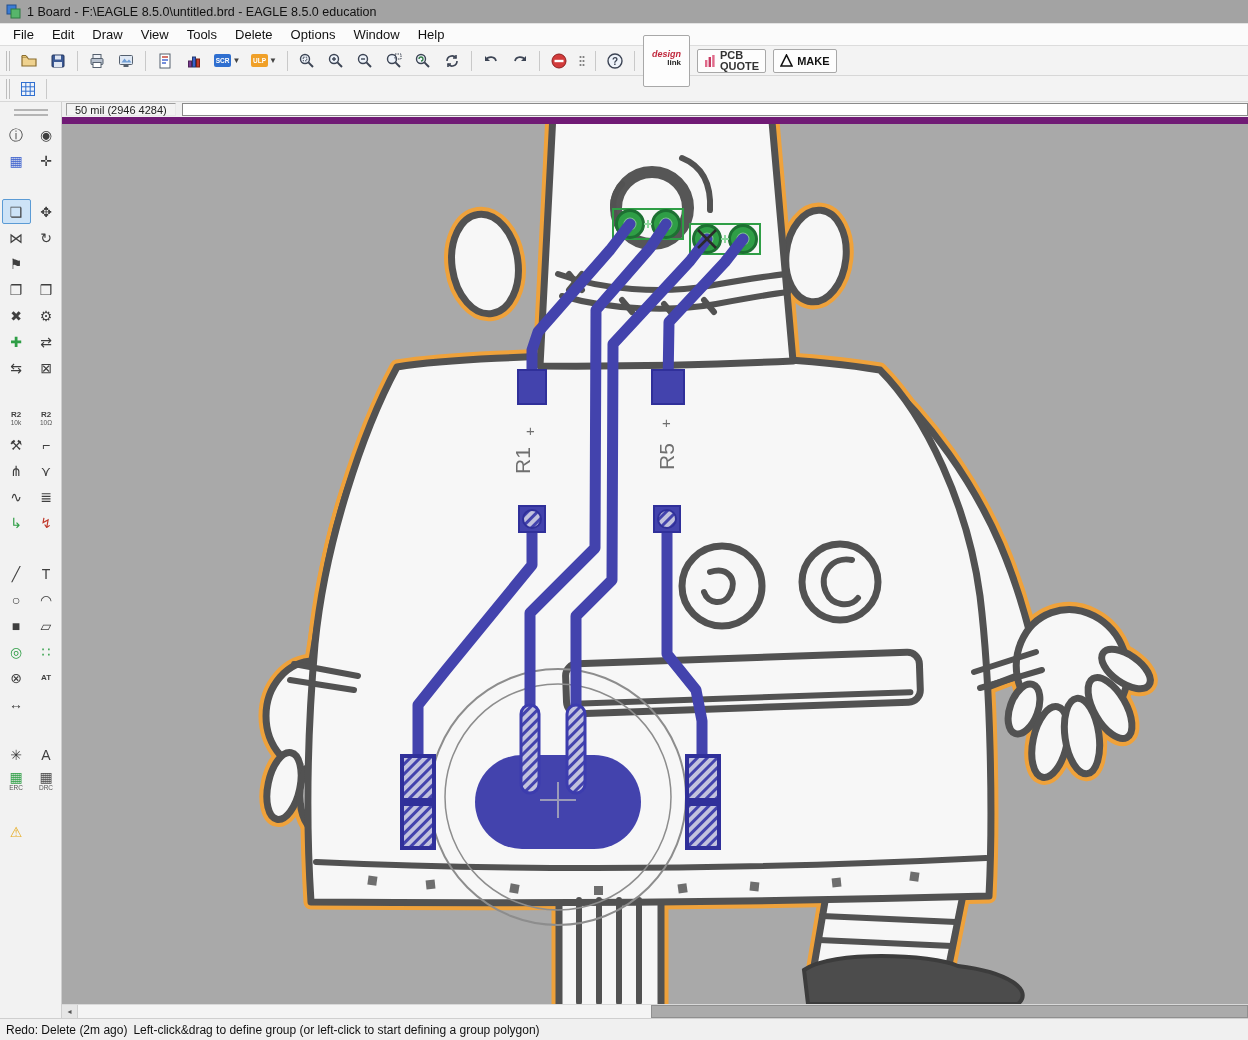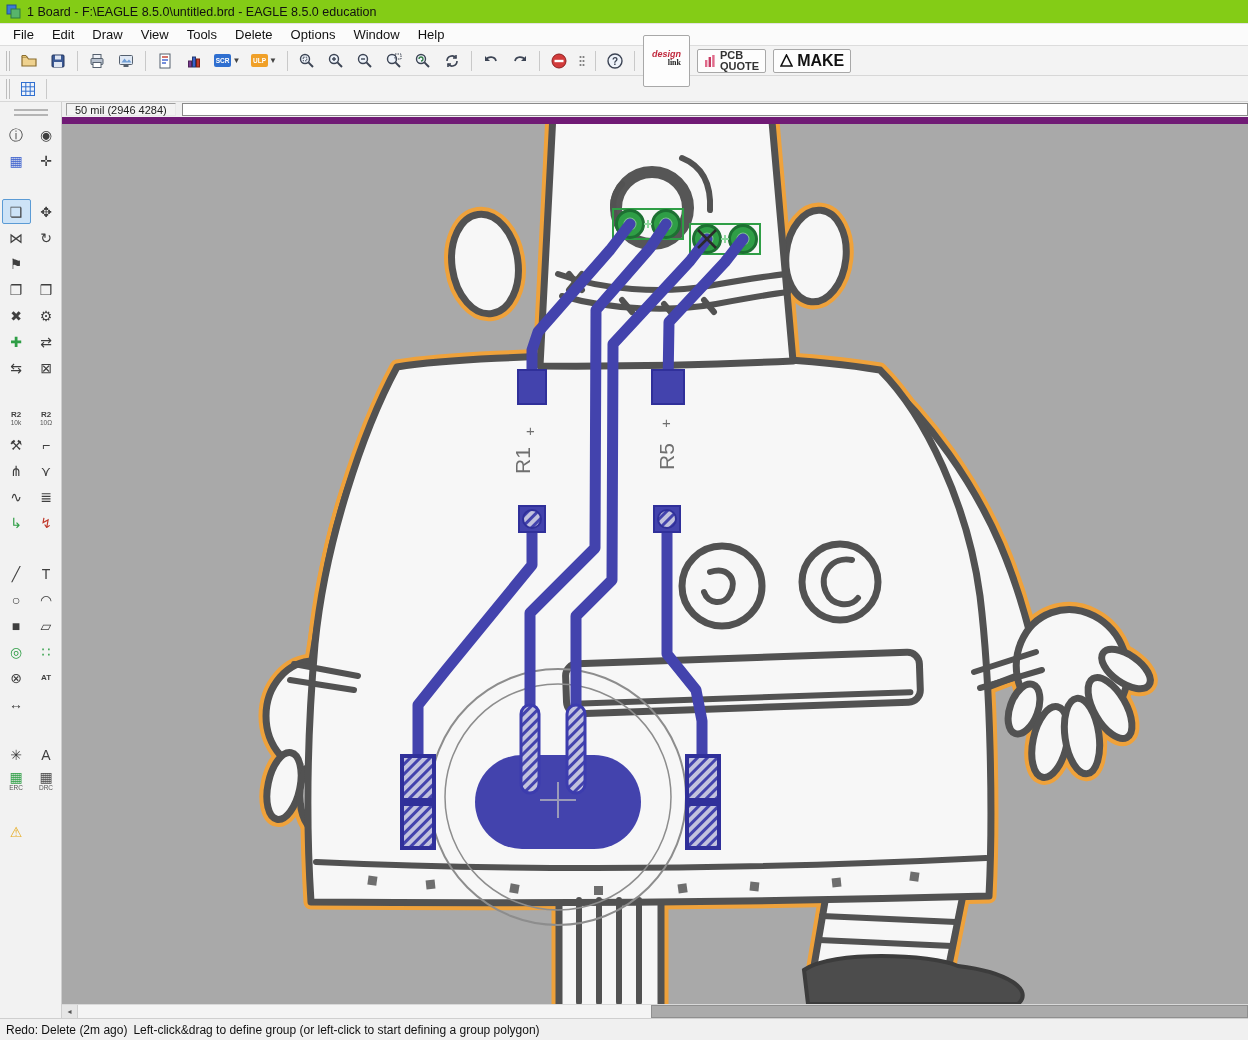--- a/index.html
+++ b/index.html
@@ -1,18 +1,18 @@
 <!DOCTYPE html>
 <html><head>
 <meta charset="utf-8">
 <style>
   html,body{margin:0;padding:0;background:#d4d4d4;}
   body{width:1248px;height:1040px;font-family:"Liberation Sans",sans-serif;overflow:hidden;
        -webkit-font-smoothing:antialiased;}
-  .titlebar{height:24px;background:#84cc16;display:flex;align-items:center;gap:6px;
+  .titlebar{height:24px;background:#a3a3a3;display:flex;align-items:center;gap:6px;
             padding:0 6px;font-size:12.5px;color:#111;border-bottom:1px solid #e3e3e3;box-sizing:border-box;}
   .menubar{height:22px;background:#fbfbfb;display:flex;align-items:center;font-size:13px;color:#111;
            border-bottom:1px solid #dcdcdc;box-sizing:border-box;padding-left:4px;}
   .menu-item{padding:2px 9px;cursor:default;}
   .toolbar{height:30px;background:#f3f3f3;display:flex;align-items:center;border-bottom:1px solid #d7d7d7;
            box-sizing:border-box;padding:0 3px;gap:1px;}
   .tbtn{width:26px;height:24px;display:flex;align-items:center;justify-content:center;border:1px solid transparent;
         border-radius:2px;background:transparent;}
   .tbtn svg{display:block;}
   .wbtn{height:22px;display:flex;align-items:center;border:1px solid #a8a8a8;background:#fdfdfd;border-radius:2px;
@@ -222,38 +222,38 @@
   <div class="vsep"></div>
   <div class="tbtn">
     <svg width="18" height="18" viewBox="0 0 18 18">
       <circle cx="9" cy="9" r="7" fill="#eef3fa" stroke="#3c4454" stroke-width="1.4"></circle>
       <text x="9" y="12.5" text-anchor="middle" font-size="10" font-weight="bold" fill="#3c4454" font-family="Liberation Sans, sans-serif">?</text>
     </svg>
   </div>
   <div class="vsep"></div>
   <div class="wbtn" style="flex-direction:column;gap:0;line-height:1;padding:14px 8px;">
     <span style="color:#c0273c;font-style:italic;font-weight:bold;font-size:9px;">design</span>
-    <span style="color:#222;font-weight:bold;font-size:8px;align-self:flex-end;font-family:Liberation Serif, serif;">link</span>
+    <span style="color:#222;font-weight:bold;font-size:8px;align-self:flex-end;">link</span>
   </div>
   <div class="wbtn">
     <svg width="12" height="14" viewBox="0 0 12 14">
       <rect x="1" y="6" width="2.4" height="7" fill="#e06a8a"></rect>
       <rect x="4.6" y="3" width="2.4" height="10" fill="#c73a63"></rect>
       <rect x="8.2" y="1" width="2.4" height="12" fill="#e06a8a"></rect>
     </svg>
     <span style="display:flex;flex-direction:column;line-height:1;font-size:11px;font-weight:bold;color:#333;">
       <span>PCB</span>
       <span>QUOTE</span>
     </span>
   </div>
   <div class="wbtn">
     <svg width="13" height="13" viewBox="0 0 13 13">
       <path d="M6.5 1 12 12H1z" fill="none" stroke="#111" stroke-width="1.6"></path>
     </svg>
-    <span style="font-size:16px;font-weight:bold;color:#111;">MAKE</span>
+    <span style="font-size:11px;font-weight:bold;color:#111;">MAKE</span>
   </div>
 </div>
 
 <div class="subtoolbar">
   <div class="grip"></div>
   <div class="tbtn">
     <svg width="18" height="18" viewBox="0 0 18 18">
       <rect x="2.5" y="2.5" width="13" height="13" fill="#eef3fa" stroke="#2f6fd0"></rect>
       <line x1="6.8" y1="2.5" x2="6.8" y2="15.5" stroke="#2f6fd0"></line>
       <line x1="11.2" y1="2.5" x2="11.2" y2="15.5" stroke="#2f6fd0"></line>

